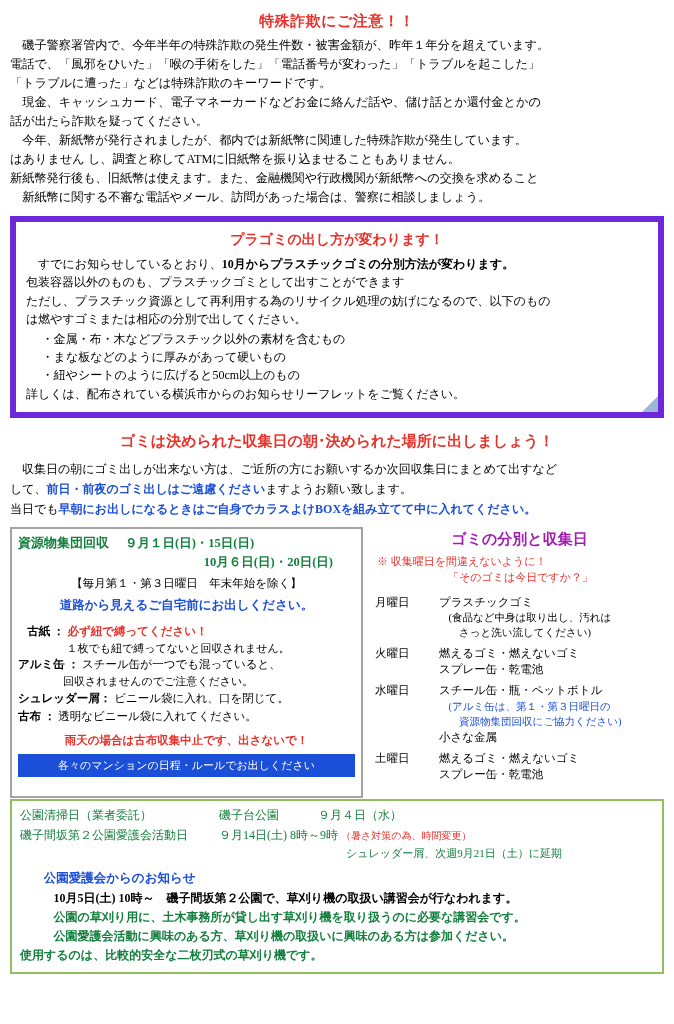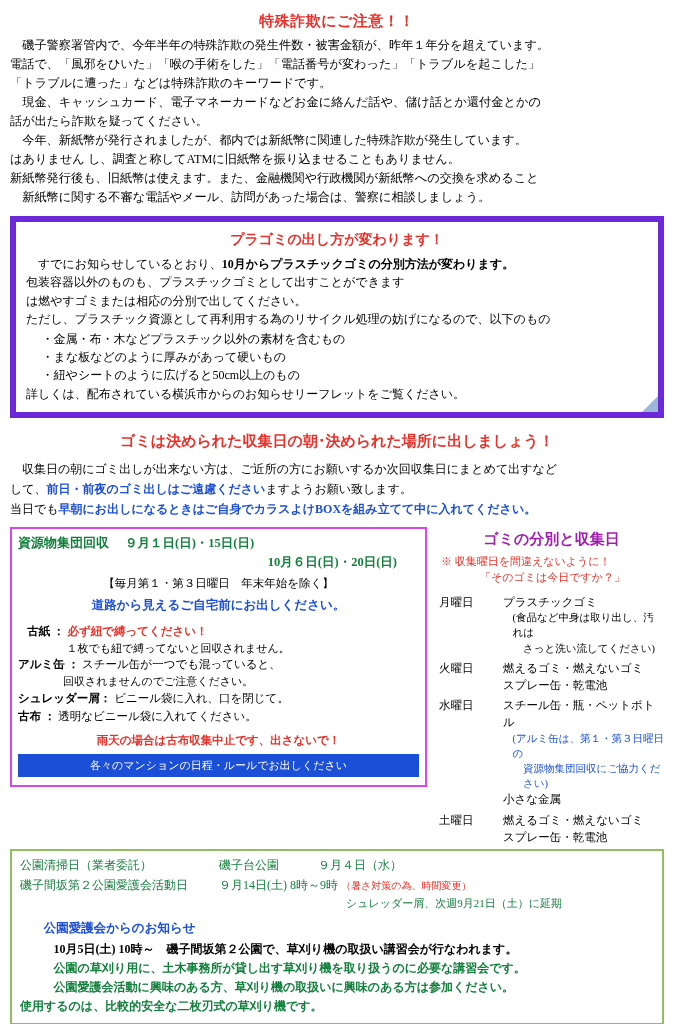--- a/index.html
+++ b/index.html
@@ -110,24 +110,24 @@
   .gomi-note p.ind { text-indent: 1em; }
 
   
   .two-col {
     display: flex;
     margin-top: 9px;
     gap: 8px;
     align-items: flex-start;
   }
   .col-left {
-    width: 417px;
-    border: 2px solid #d946ef;
+    width: 353px;
+    border: 2px solid #a3a3a3;
     box-sizing: border-box;
-    padding: 5px 6px 8px 6px;
+    padding: 5px 6px 19px 6px;
   }
   .col-right {
     flex: 1;
     padding: 1px 0 0 4px;
     box-sizing: border-box;
   }
   .recycle-head {
     display: flex;
     align-items: baseline;
   }
@@ -298,22 +298,22 @@
       <p class="noind">はありません し、調査と称してATMに旧紙幣を振り込ませることもありません。</p>
       <p class="noind">新紙幣発行後も、旧紙幣は使えます。また、金融機関や行政機関が新紙幣への交換を求めること</p>
       <p>新紙幣に関する不審な電話やメール、訪問があった場合は、警察に相談しましょう。</p>
     </div>
   </section>
 
   <section class="plastic-box">
     <div class="plastic-title">プラゴミの出し方が変わります！</div>
     <p class="ind"><span>すでにお知らせしているとおり、</span><span class="bold">10月からプラスチックゴミの分別方法が変わります。</span></p>
     <p>包装容器以外のものも、プラスチックゴミとして出すことができます</p>
+    <p>ただし、プラスチック資源として再利用する為のリサイクル処理の妨げになるので、以下のもの</p>
     <p>は燃やすゴミまたは相応の分別で出してください。</p>
-    <p>ただし、プラスチック資源として再利用する為のリサイクル処理の妨げになるので、以下のもの</p>
     <ul class="bullets">
       <li>金属・布・木などプラスチック以外の素材を含むもの</li>
       <li>まな板などのように厚みがあって硬いもの</li>
       <li>紐やシートのように広げると50cm以上のもの</li>
     </ul>
     <p>詳しくは、配布されている横浜市からのお知らせリーフレットをご覧ください。</p>
   </section>
 
   <section>
     <div class="gomi-banner">ゴミは決められた収集日の朝･決められた場所に出しましょう！</div>

